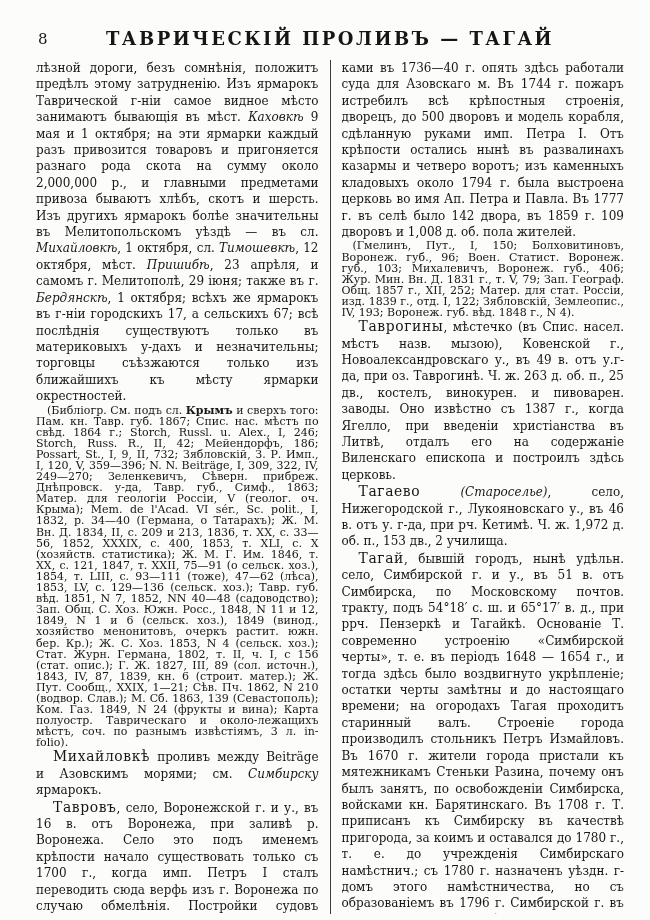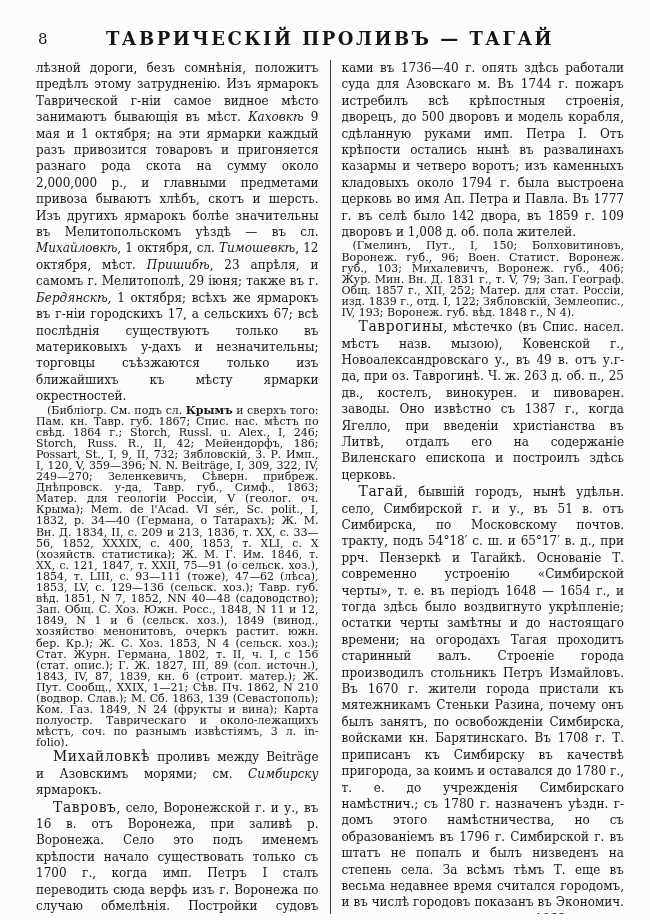--- a/index.html
+++ b/index.html
@@ -51,17 +51,18 @@
       <p class="body entry"><span class="f-b">Михайловкѣ</span><span> проливъ между Beiträge и Азовскимъ морями; см. </span><span class="f-i">Симбирску</span><span> ярмарокъ.</span></p>
       <p class="body entry"><span class="f-b">Тавровъ</span><span>, село, Воронежской г. и у., въ 16 в. отъ Воронежа, при заливѣ р. Воронежа. Село это подъ именемъ крѣпости начало существовать только съ 1700 г., когда имп. Петръ I сталъ переводить сюда верфь изъ г. Воронежа по случаю обмелѣнія. Постройки судовъ начались съ 1704 г. и продолжались до 1711 г.; работы остановились, потому что г. Павловскъ представлялъ больше удобства для верфи. Вмѣстѣ съ крѣпостью, вооруженной артиллеріею, возникли и 2 слободы: Солдатская и Морская, Государевъ деревянный дворецъ, каменныя кладовыя и амбары, разныя адмиралтейскія постройки. Съ 1722 — 1725 г. на верфи опять возобновлены работы; въ этотъ періодъ построено 15 паромовъ, 15 галеръ, 30 каюкъ, 6 большихъ шлюпокъ и 23 бота. Къ этому же времени должно отнести и построеніе суконной фабрики отъ казны. По случаю войны съ Тур-</span></p>
     </div>
 
     <div class="divider"></div>
 
     <div class="col">
       <p class="body"><span>ками въ 1736—40 г. опять здѣсь работали суда для Азовскаго м. Въ 1744 г. пожаръ истребилъ всѣ крѣпостныя строенія, дворецъ, до 500 дворовъ и модель корабля, сдѣланную руками имп. Петра I. Отъ крѣпости остались нынѣ въ развалинахъ казармы и четверо воротъ; изъ каменныхъ кладовыхъ около 1794 г. была выстроена церковь во имя Ап. Петра и Павла. Въ 1777 г. въ селѣ было 142 двора, въ 1859 г. 109 дворовъ и 1,008 д. об. пола жителей.</span></p>
       <p class="small"><span>(Гмелинъ, Пут., I, 150; Болховитиновъ, Воронеж. губ., 96; Воен. Статист. Воронеж. губ., 103; Михалевичъ, Воронеж. губ., 406; Жур. Мин. Вн. Д. 1831 г., т. V, 79; Зап. Географ. Общ. 1857 г., XII, 252; Матер. для стат. Россіи, изд. 1839 г., отд. I, 122; Зябловскій, Землеопис., IV, 193; Воронеж. губ. вѣд. 1848 г., N 4).</span></p>
       <p class="body entry"><span class="f-b">Таврогины</span><span>, мѣстечко (въ Спис. насел. мѣстъ назв. мызою), Ковенской г., Новоалександровскаго у., въ 49 в. отъ у.г-да, при оз. Таврогинѣ. Ч. ж. 263 д. об. п., 25 дв., костелъ, винокурен. и пивоварен. заводы. Оно извѣстно съ 1387 г., когда Ягелло, при введеніи христіанства въ Литвѣ, отдалъ его на содержаніе Виленскаго епископа и построилъ здѣсь церковь.</span></p>
+      <p class="body entry"><span class="f-b">Тагаево</span><span class="f-i"> (Староселье)</span><span>, село, Нижегородской г., Лукояновскаго у., въ 46 в. отъ у. г-да, при рч. Кетимѣ. Ч. ж. 1,972 д. об. п., 153 дв., 2 училища.</span></p>
       <p class="body entry"><span class="f-b">Тагай</span><span>, бывшій городъ, нынѣ удѣльн. село, Симбирской г. и у., въ 51 в. отъ Симбирска, по Московскому почтов. тракту, подъ 54°18′ с. ш. и 65°17′ в. д., при ррч. Пензеркѣ и Тагайкѣ. Основаніе Т. современно устроенію «Симбирской черты», т. е. въ періодъ 1648 — 1654 г., и тогда здѣсь было воздвигнуто укрѣпленіе; остатки черты замѣтны и до настоящаго времени; на огородахъ Тагая проходитъ старинный валъ. Строеніе города производилъ стольникъ Петръ Измайловъ. Въ 1670 г. жители города пристали къ мятежникамъ Стеньки Разина, почему онъ былъ занятъ, по освобожденіи Симбирска, войсками кн. Барятинскаго. Въ 1708 г. Т. приписанъ къ Симбирску въ качествѣ пригорода, за коимъ и оставался до 1780 г., т. е. до учрежденія Симбирскаго намѣстнич.; съ 1780 г. назначенъ уѣздн. г-домъ этого намѣстничества, но съ образованіемъ въ 1796 г. Симбирской г. въ штатъ не попалъ и былъ низведенъ на степень села. За всѣмъ тѣмъ Т. еще въ весьма недавнее время считался городомъ, и въ числѣ городовъ показанъ въ Экономич. состоян. город. посел., изд. 1863 г., и въ Академич. Календ. на 1861 г. Нынѣ здѣсь жит. 2,414</span></p>
     </div>
 
   </div>
 </div>
 
 </body></html>

